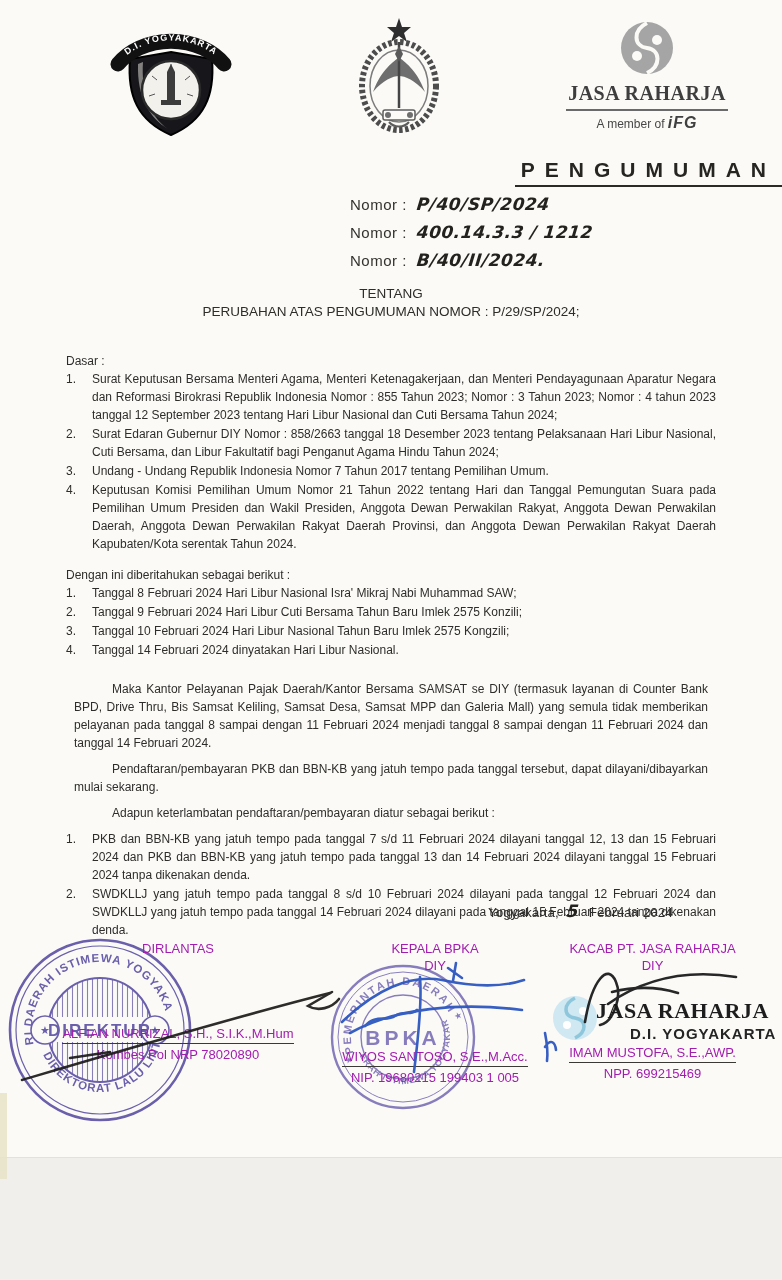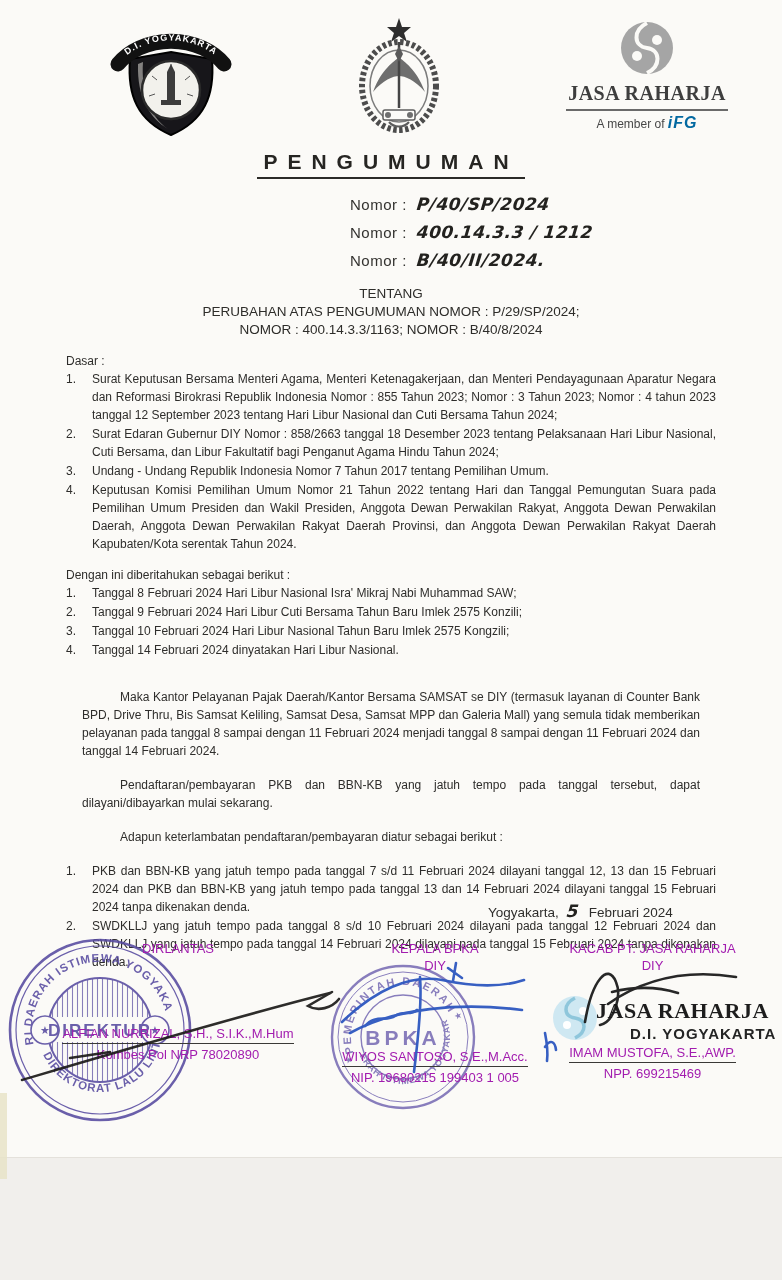--- a/index.html
+++ b/index.html
@@ -9,43 +9,43 @@
         background:#f1efec;border-top:1px solid #e4e1db;}
   .scan-strip{position:absolute;left:0;top:1093px;width:7px;height:86px;background:#e8e3c8;opacity:.85;}
 
   
   .logo{position:absolute;}
   .jr-head{position:absolute;left:552px;top:20px;width:190px;text-align:center;}
   .jr-title{font-family:"Liberation Serif",serif;font-weight:700;font-size:20px;
         letter-spacing:.5px;color:#3e3e3e;margin-top:6px;}
   .jr-rule{width:162px;height:2px;background:#6a6a6a;margin:4px auto 3px auto;}
   .jr-member{font-size:12px;color:#474747;}
-  .jr-ifg{font-weight:800;font-style:italic;font-size:16px;color:#0369a1;letter-spacing:1px;margin-top:36px;}
+  .jr-ifg{font-weight:800;font-style:italic;font-size:16px;color:#404040;letter-spacing:1px;margin-top:36px;}
 
   
-  .doc-title-wrap{position:absolute;left:0;top:150px;width:782px;text-align:center;}
+  .doc-title-wrap{position:absolute;left:0;top:158px;width:782px;text-align:right;}
   .doc-title{display:inline-block;font-size:21px;font-weight:600;letter-spacing:10px;
         color:#262522;border-bottom:2px solid #2b2a27;padding:0 6px 3px 6px;}
   .nomor-block{position:absolute;left:310px;top:194px;}
   .nomor-row{height:28px;white-space:nowrap;}
   .nomor-label{font-size:15px;color:#33322f;letter-spacing:.5px;margin-left:40px;}
   .hand{font-family:"DejaVu Sans",sans-serif;font-style:italic;font-weight:600;
         display:inline-block;transform:skewX(-6deg);color:#23221f;}
   .nomor-val{font-size:17px;margin-left:6px;letter-spacing:.5px;}
 
   .tentang{position:absolute;left:0;top:285px;width:782px;text-align:center;
         font-size:13.5px;line-height:18px;color:#2e2d2a;}
 
   
   .body-block{position:absolute;left:66px;top:352px;width:650px;font-size:12px;
         line-height:18px;color:#2e2d2b;}
   .li{display:flex;margin:0 0 1px 0;}
   .num{flex:none;width:26px;}
   .itext{flex:1;text-align:justify;}
-  .para{text-align:justify;text-indent:38px;margin:16px;} .gap12{height:12px;}
+  .para{text-align:justify;text-indent:38px;margin:8px;} .gap12{height:12px;}
 
   .dateline{position:absolute;left:488px;top:901px;font-size:13.5px;white-space:nowrap;}
   .date-day{font-size:17px;margin:0 10px 0 8px;}
 
   
   .sig-col{position:absolute;text-align:center;font-size:13px;line-height:17px;color:#a21caf;}
   .sig-name{display:inline-block;border-bottom:1px solid #3a3936;padding-bottom:1px;white-space:nowrap;}
   .sig-sub{margin-top:2px;}
   .abspos{position:absolute;}
   .jr-stamp-big{font-family:"Liberation Serif",serif;font-weight:700;font-size:22px;
@@ -127,21 +127,20 @@
     </div>
     <div class="nomor-row">
       <span class="nomor-label">Nomor :</span>
       <span class="hand nomor-val">B/40/II/2024.</span>
     </div>
   </div>
 
   <div class="tentang">
     <div>TENTANG</div>
     <div>PERUBAHAN ATAS PENGUMUMAN NOMOR : P/29/SP/2024;</div>
-    <div>NOMOR : 400.14.3.3/1163; NOMOR : B/40/8/2024</div>
   </div>
 
   <div class="body-block">
     <div>Dasar :</div>
     <div class="li">
       <span class="num">1.</span>
       <span class="itext">Surat Keputusan Bersama Menteri Agama, Menteri Ketenagakerjaan, dan Menteri Pendayagunaan Aparatur Negara dan Reformasi Birokrasi Republik Indonesia Nomor : 855 Tahun 2023;  Nomor : 3 Tahun 2023; Nomor : 4 tahun 2023 tanggal 12 September 2023 tentang Hari Libur Nasional dan Cuti Bersama Tahun 2024;</span>
     </div>
     <div class="li">
       <span class="num">2.</span>

